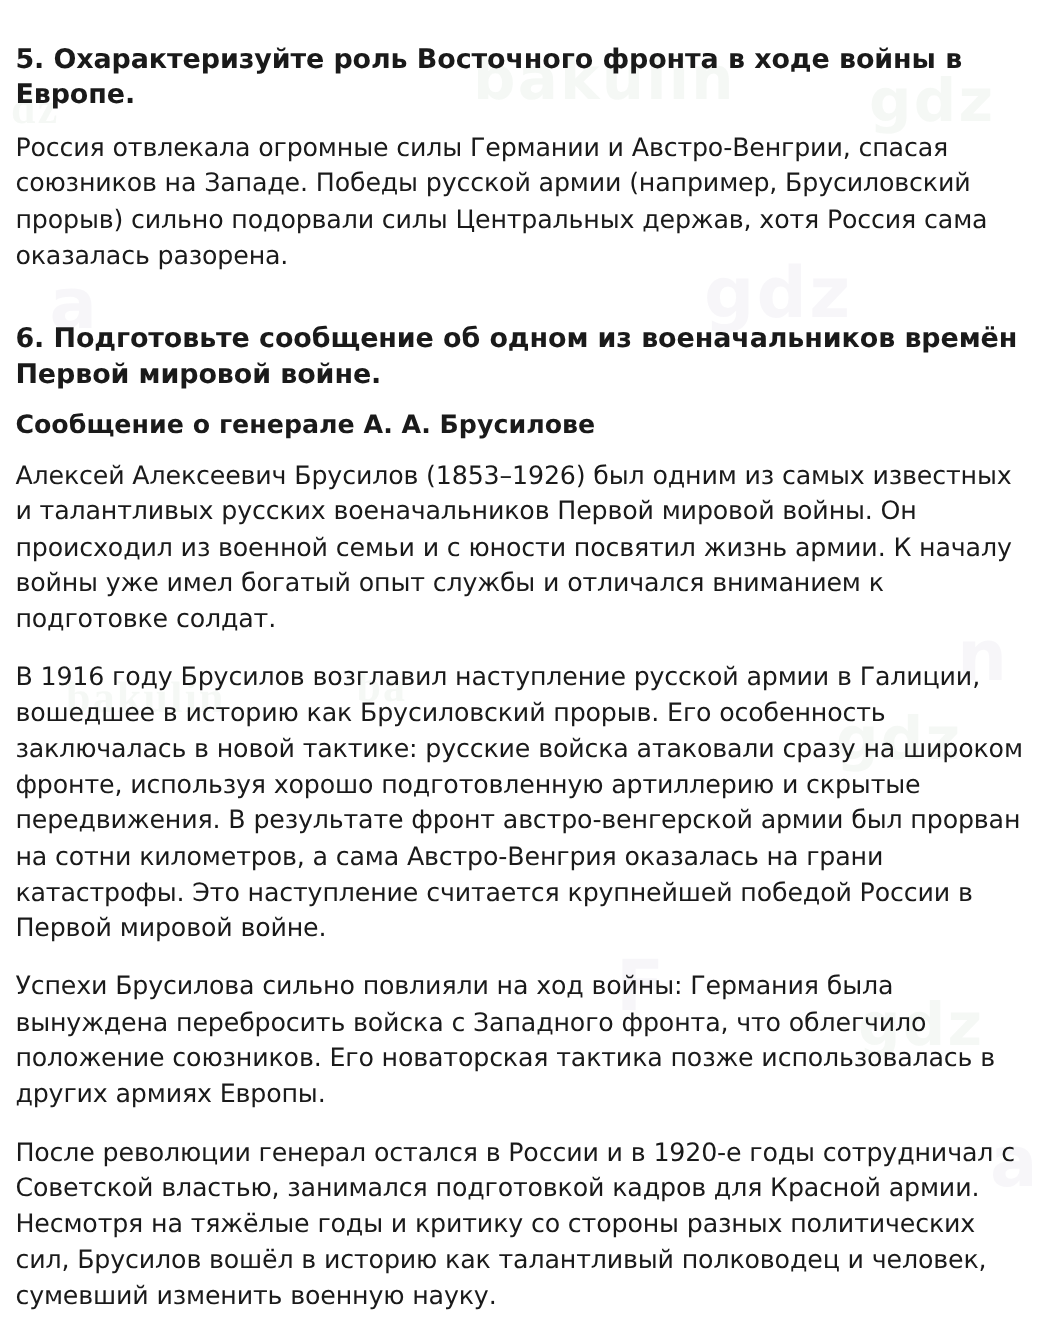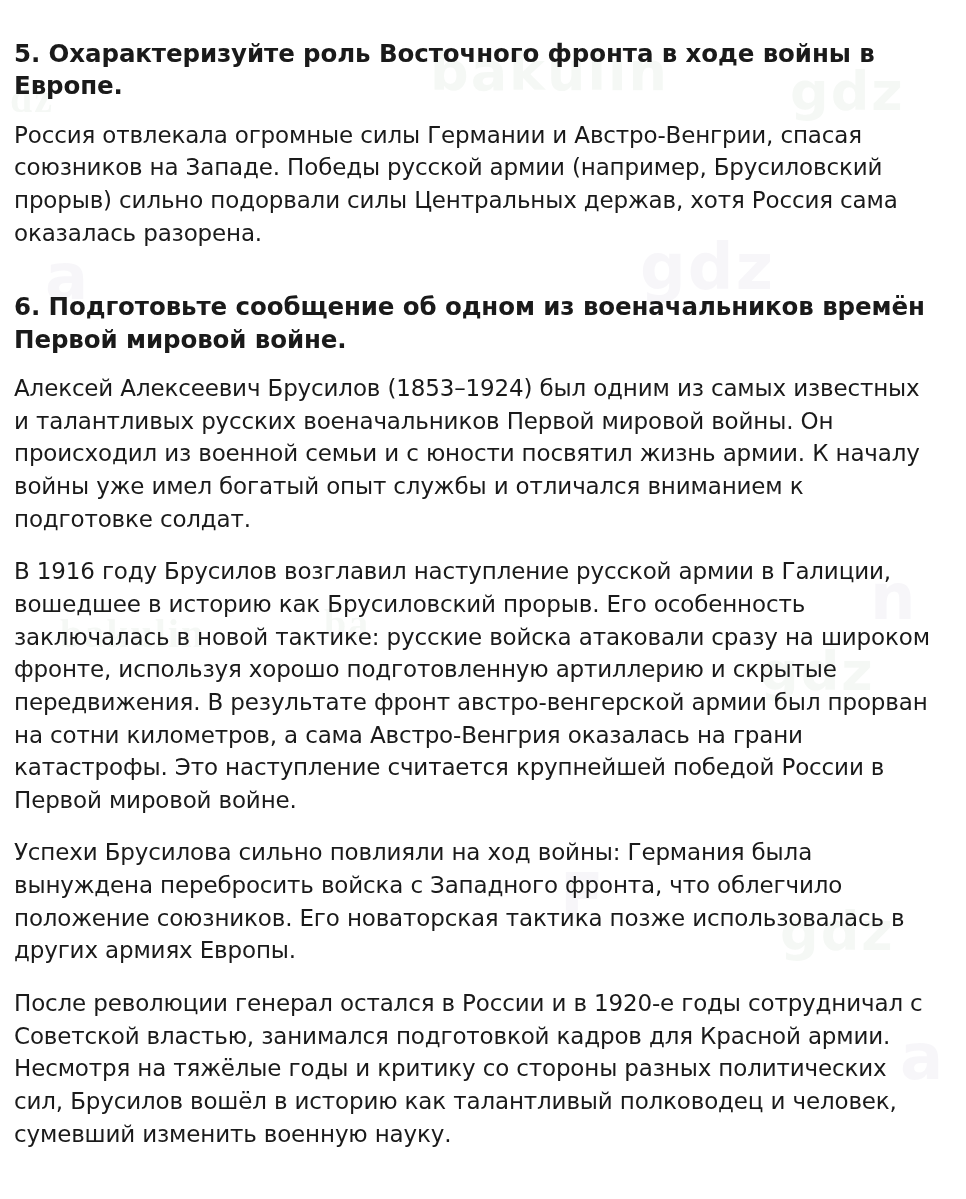--- a/index.html
+++ b/index.html
@@ -95,22 +95,23 @@
   <section>
     <h2 class="q-title">5. Охарактеризуйте роль Восточного фронта в ходе войны в Европе.</h2>
     <p class="para">Россия отвлекала огромные силы Германии и Австро-Венгрии, спасая союзников на Западе. Победы русской армии (например, Брусиловский прорыв) сильно подорвали силы Центральных держав, хотя Россия сама оказалась разорена.</p>
   </section>
 
   <div class="gap"></div>
 
   <section>
     <h2 class="q-title">6. Подготовьте сообщение об одном из военачальников времён Первой мировой войне.</h2>
 
+    <h3 class="sub-title">Сообщение о генерале А. А. Брусилове</h3>
 
-    <p class="para">Алексей Алексеевич Брусилов (1853–1924) был одним из самых известных и талантливых русских военачальников Первой мировой войны. Он происходил из военной семьи и с юности посвятил жизнь армии. К началу войны уже имел богатый опыт службы и отличался вниманием к подготовке солдат.</p>
+    <p class="para">Алексей Алексеевич Брусилов (1853–1926) был одним из самых известных и талантливых русских военачальников Первой мировой войны. Он происходил из военной семьи и с юности посвятил жизнь армии. К началу войны уже имел богатый опыт службы и отличался вниманием к подготовке солдат.</p>
 
     <p class="para">
       <span>В 1916 году Брусилов возглавил наступление русской армии в Галиции, вошедшее в историю как </span><b>Брусиловский прорыв</b><span>. Его особенность заключалась в новой тактике: русские войска атаковали сразу на широком фронте, используя хорошо подготовленную артиллерию и скрытые передвижения. В результате фронт австро-венгерской армии был прорван на сотни километров, а сама Австро-Венгрия оказалась на грани катастрофы. Это наступление считается крупнейшей победой России в Первой мировой войне.</span>
     </p>
 
     <p class="para">Успехи Брусилова сильно повлияли на ход войны: Германия была вынуждена перебросить войска с Западного фронта, что облегчило положение союзников. Его новаторская тактика позже использовалась в других армиях Европы.</p>
 
     <p class="para">После революции генерал остался в России и в 1920-е годы сотрудничал с Советской властью, занимался подготовкой кадров для Красной армии. Несмотря на тяжёлые годы и критику со стороны разных политических сил, Брусилов вошёл в историю как талантливый полководец и человек, сумевший изменить военную науку.</p>
   </section>
 

